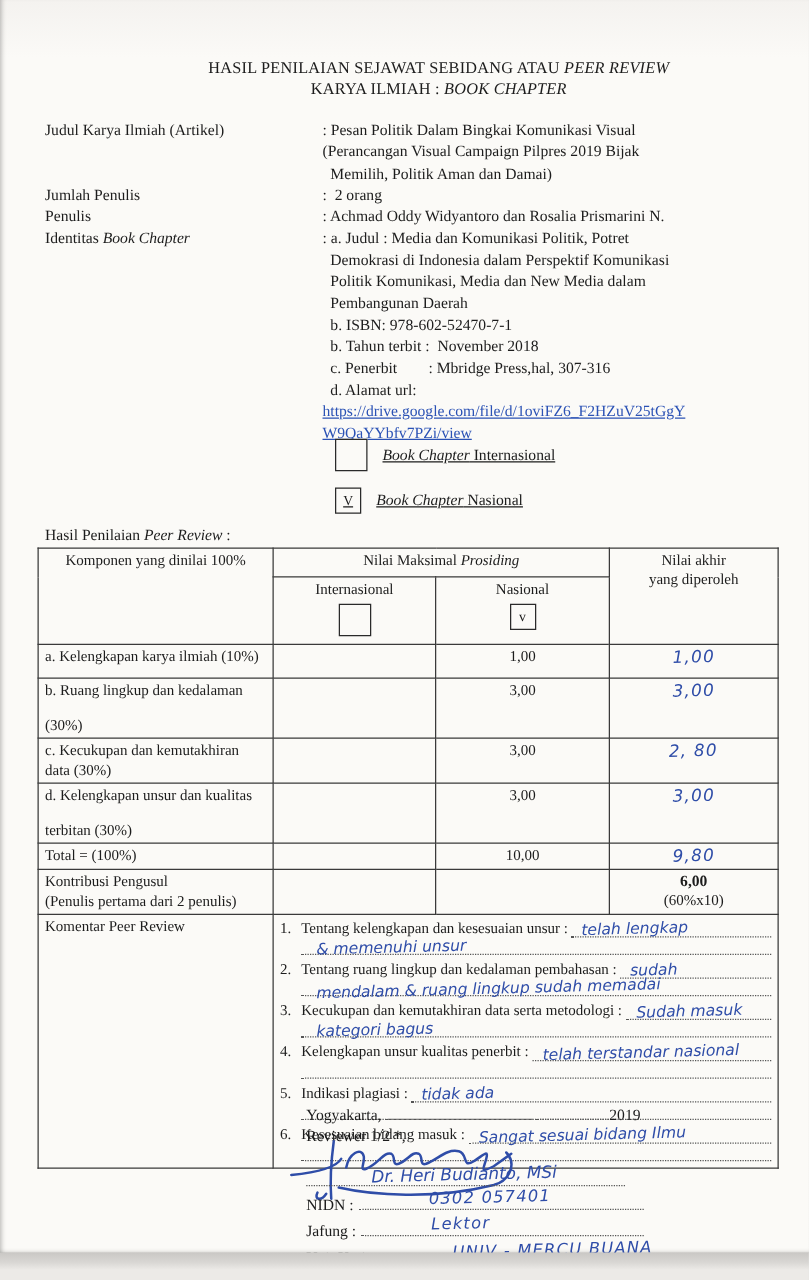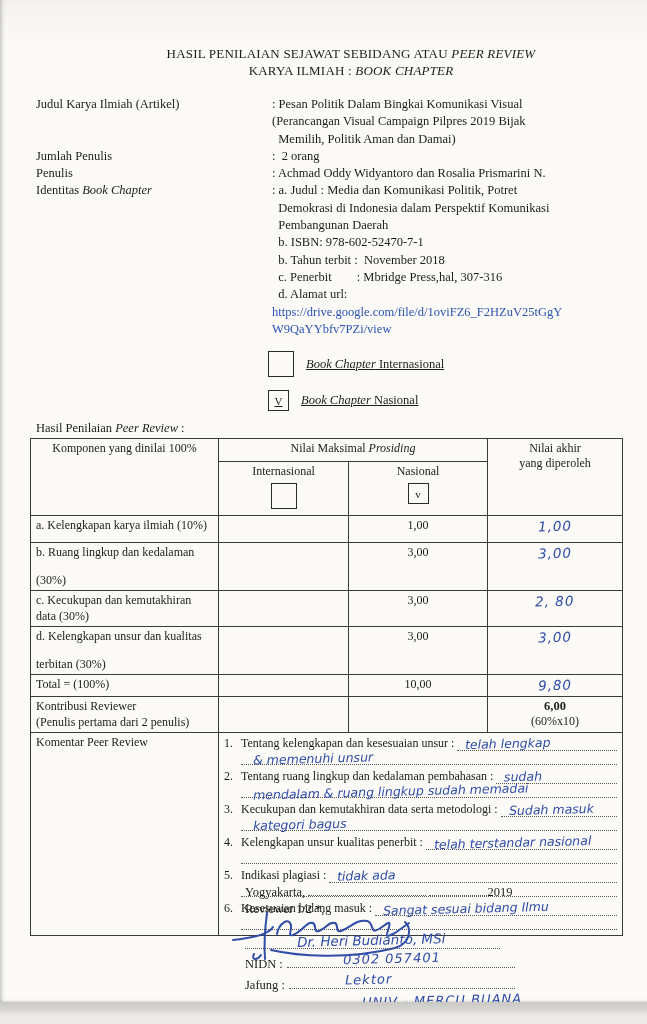--- a/index.html
+++ b/index.html
@@ -10,22 +10,22 @@
         background-image:linear-gradient(180deg,#f4f2ef 0,#fbfaf7 46px),linear-gradient(90deg,rgba(0,0,0,.04) 0,rgba(0,0,0,0) 10px);}
   .below{position:absolute;left:0;top:1002px;width:647px;height:22px;background:linear-gradient(180deg,#c9c7c4 0,#d9d7d4 8px,#eceae7 14px);}
 
   
   .doc-title{position:absolute;top:46px;left:0;right:0;text-align:center;padding-left:55px;font-size:13px;line-height:16.5px;letter-spacing:.2px;}
   .doc-title i{font-style:italic;}
 
   
   .mlabel{position:absolute;left:36px;font-size:12.5px;white-space:pre;}
   .mvals{position:absolute;left:258px;top:96px;}
-  .mv{font-size:12.5px;line-height:17.3px;white-space:pre;margin-left:14px;}
-  .mv.link{color:#2b52b5;cursor:pointer;}
+  .mv{font-size:12.5px;line-height:17.3px;white-space:pre;}
+  .mv.link{color:#2b52b5;text-decoration:underline;cursor:pointer;}
 
   
   .cat-label{position:absolute;left:36px;top:356px;font-size:12.5px;line-height:17px;}
   .cat-opt{position:absolute;display:flex;align-items:center;font-size:12.5px;text-decoration:underline;}
   .cbox{display:inline-flex;align-items:center;justify-content:center;border:1.5px solid #2a2a2a;background:#fbfaf7;
         font-family:"Liberation Serif",serif;font-size:11px;color:#1c1c1c;}
   .cbox.big{width:24px;height:24px;}
   .cbox.med{width:19px;height:19px;}
   .cat-name{margin-left:12px;}
   .cat-name i{font-style:italic;}
@@ -90,20 +90,21 @@
     <div class="mlabel" style="top:183px"><span>Identitas </span><i>Book Chapter</i></div>
 
     <div class="mvals">
       <div class="mv">: Pesan Politik Dalam Bingkai Komunikasi Visual</div>
       <div class="mv">(Perancangan Visual Campaign Pilpres 2019 Bijak</div>
       <div class="mv">  Memilih, Politik Aman dan Damai)</div>
       <div class="mv">:  2 orang</div>
       <div class="mv">: Achmad Oddy Widyantoro dan Rosalia Prismarini N.</div>
       <div class="mv">: a. Judul : Media dan Komunikasi Politik, Potret</div>
       <div class="mv">  Demokrasi di Indonesia dalam Perspektif Komunikasi</div>
+      <div class="mv">  Politik Komunikasi, Media dan New Media dalam</div>
       <div class="mv">  Pembangunan Daerah</div>
       <div class="mv">  b. ISBN: 978-602-52470-7-1</div>
       <div class="mv">  b. Tahun terbit :  November 2018</div>
       <div class="mv">  c. Penerbit        : Mbridge Press,hal, 307-316</div>
       <div class="mv">  d. Alamat url:</div>
       <div class="mv link">https://drive.google.com/file/d/1oviFZ6_F2HZuV25tGgY</div>
       <div class="mv link">W9QaYYbfv7PZi/view</div>
     </div>
 
     <div class="cat-opt" style="left:268px;top:351px">
@@ -176,21 +177,21 @@
         <td class="hwv"><span class="hw">3,00</span></td>
       </tr>
       <tr style="height:21px">
         <td class="lbl total-lbl">Total = (100%)</td>
         <td></td>
         <td class="num">10,00</td>
         <td class="hwv"><span class="hw">9,80</span></td>
       </tr>
       <tr style="height:36px">
         <td class="lbl">
-              <div>Kontribusi Reviewer</div>
+              <div>Kontribusi Pengusul</div>
               <div>(Penulis pertama dari 2 penulis)</div>
             </td>
         <td></td>
         <td></td>
         <td>
               <div class="k-val1">6,00</div>
               <div class="k-val2">(60%x10)</div>
             </td>
       </tr>
       <tr style="height:184px">

